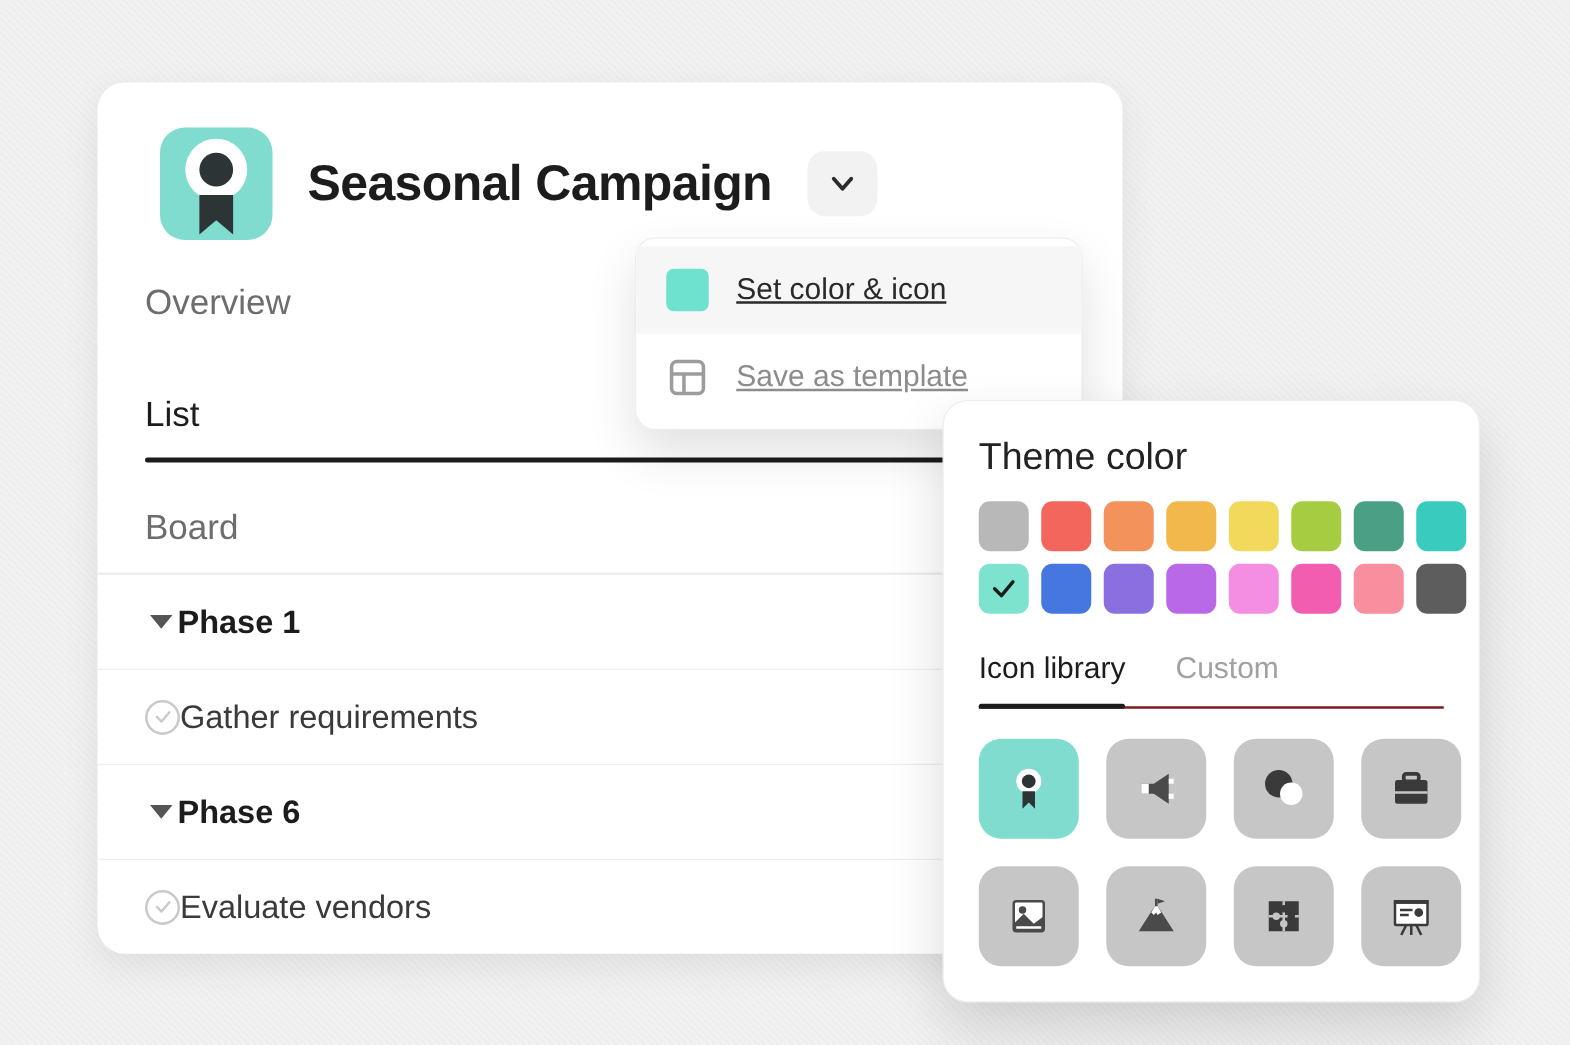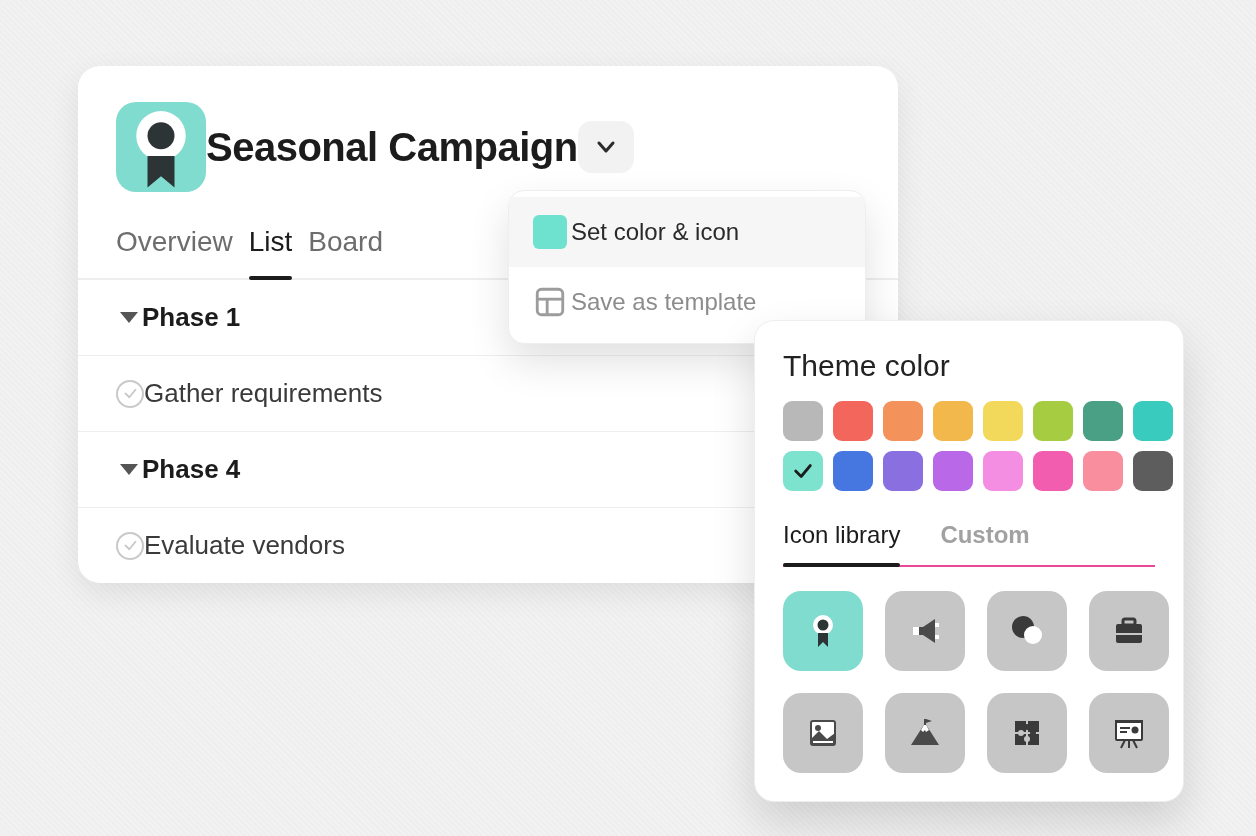--- a/index.html
+++ b/index.html
@@ -25,21 +25,22 @@
     left: 78px; top: 66px;
     width: 820px;
     background: #fff;
     border-radius: 22px;
     box-shadow: 0 10px 30px rgba(0,0,0,0.08);
     padding: 0;
   }
   .card-header {
     display: flex;
     align-items: center;
-    padding: 36px 38px 18px 38px;
+    gap: 28px;
+    padding: 36px 38px 18px 50px;
   }
   .project-icon {
     width: 90px; height: 90px;
     background: #7fdccf;
     border-radius: 20px;
     display: flex; align-items: center; justify-content: center;
     flex-shrink: 0;
   }
   .project-title {
     font-size: 40px;
@@ -49,23 +50,24 @@
   }
   .chevron-btn {
     width: 56px; height: 52px;
     background: #f2f2f2;
     border-radius: 14px;
     display: flex; align-items: center; justify-content: center;
     cursor: pointer;
   }
   .tabs {
     display: flex;
-    gap: 16px;
+    gap: 28px;
     padding: 6px 38px 0 38px;
     border-bottom: 2px solid #eee;
+    flex-direction: column;
   }
   .tab {
     font-size: 28px;
     color: #6d6d6d;
     padding: 10px 0 20px 0;
     cursor: pointer;
     position: relative;
   }
   .tab.active {
     color: #1c1c1c;
@@ -113,25 +115,26 @@
     left: 508px; top: 190px;
     width: 358px;
     background: #fff;
     border-radius: 16px;
     border: 1px solid #eee;
     box-shadow: 0 18px 40px rgba(0,0,0,0.12);
     padding: 6px 0;
     z-index: 3;
   }
   .menu-item {
-    display: flex; align-items: center; gap: 4px;
+    display: flex; align-items: center; gap: 22px;
     padding: 18px 24px;
     font-size: 24px;
     color: #2a2a2a;
     cursor: pointer;
+    text-decoration: underline;
   }
   .menu-item.muted { color: #8c8c8c; }
   .menu-item.active { background: #f6f6f6; }
   .menu-swatch {
     width: 34px; height: 34px; background: #6fe1cf; border-radius: 6px; flex-shrink:0;
   }
   .menu-icon {
     width: 34px; height: 34px; display:flex;align-items:center;justify-content:center;color:#9c9c9c;
   }
 
@@ -159,30 +162,29 @@
     gap: 10px;
     margin-bottom: 30px;
   }
   .swatch {
     width: 40px; height: 40px; border-radius: 9px; cursor: pointer;
     display:flex;align-items:center;justify-content:center;
   }
   .swatch svg { width: 22px; height: 22px; }
   .picker-tabs {
     display: flex; gap: 40px;
-    border-bottom: 2px solid #ec4899;
+    border-bottom: 2px solid #7f1d1d;
     margin-bottom: 24px;
   }
   .ptab {
     font-size: 24px;
     padding: 0 0 16px 0;
     color: #a1a1a1;
     cursor: pointer;
     position: relative;
-    font-weight: bold;
   }
   .ptab.active { color: #1c1c1c; font-weight: 500;}
   .ptab.active::after {
     content:""; position:absolute; left:0; right:0; bottom:-2px;
     height:4px; background:#1c1c1c; border-radius:2px;
   }
   .icon-grid {
     display: grid;
     grid-template-columns: repeat(4, 80px);
     gap: 22px;
@@ -234,21 +236,21 @@
     <span class="check-circle">
       <svg viewBox="0 0 24 24">
           <path d="M4 12 L10 18 L20 6" fill="none" stroke="#c9c9c9" stroke-width="3" stroke-linecap="round" stroke-linejoin="round"></path>
         </svg>
     </span>
     <span>Gather requirements</span>
   </div>
 
   <div class="section-row">
     <span class="caret"></span>
-    <span>Phase 4</span>
+    <span>Phase 6</span>
   </div>
   <div class="task-row" style="border-bottom:none">
     <span class="check-circle">
       <svg viewBox="0 0 24 24">
           <path d="M4 12 L10 18 L20 6" fill="none" stroke="#c9c9c9" stroke-width="3" stroke-linecap="round" stroke-linejoin="round"></path>
         </svg>
     </span>
     <span>Evaluate vendors</span>
   </div>
 </div>

